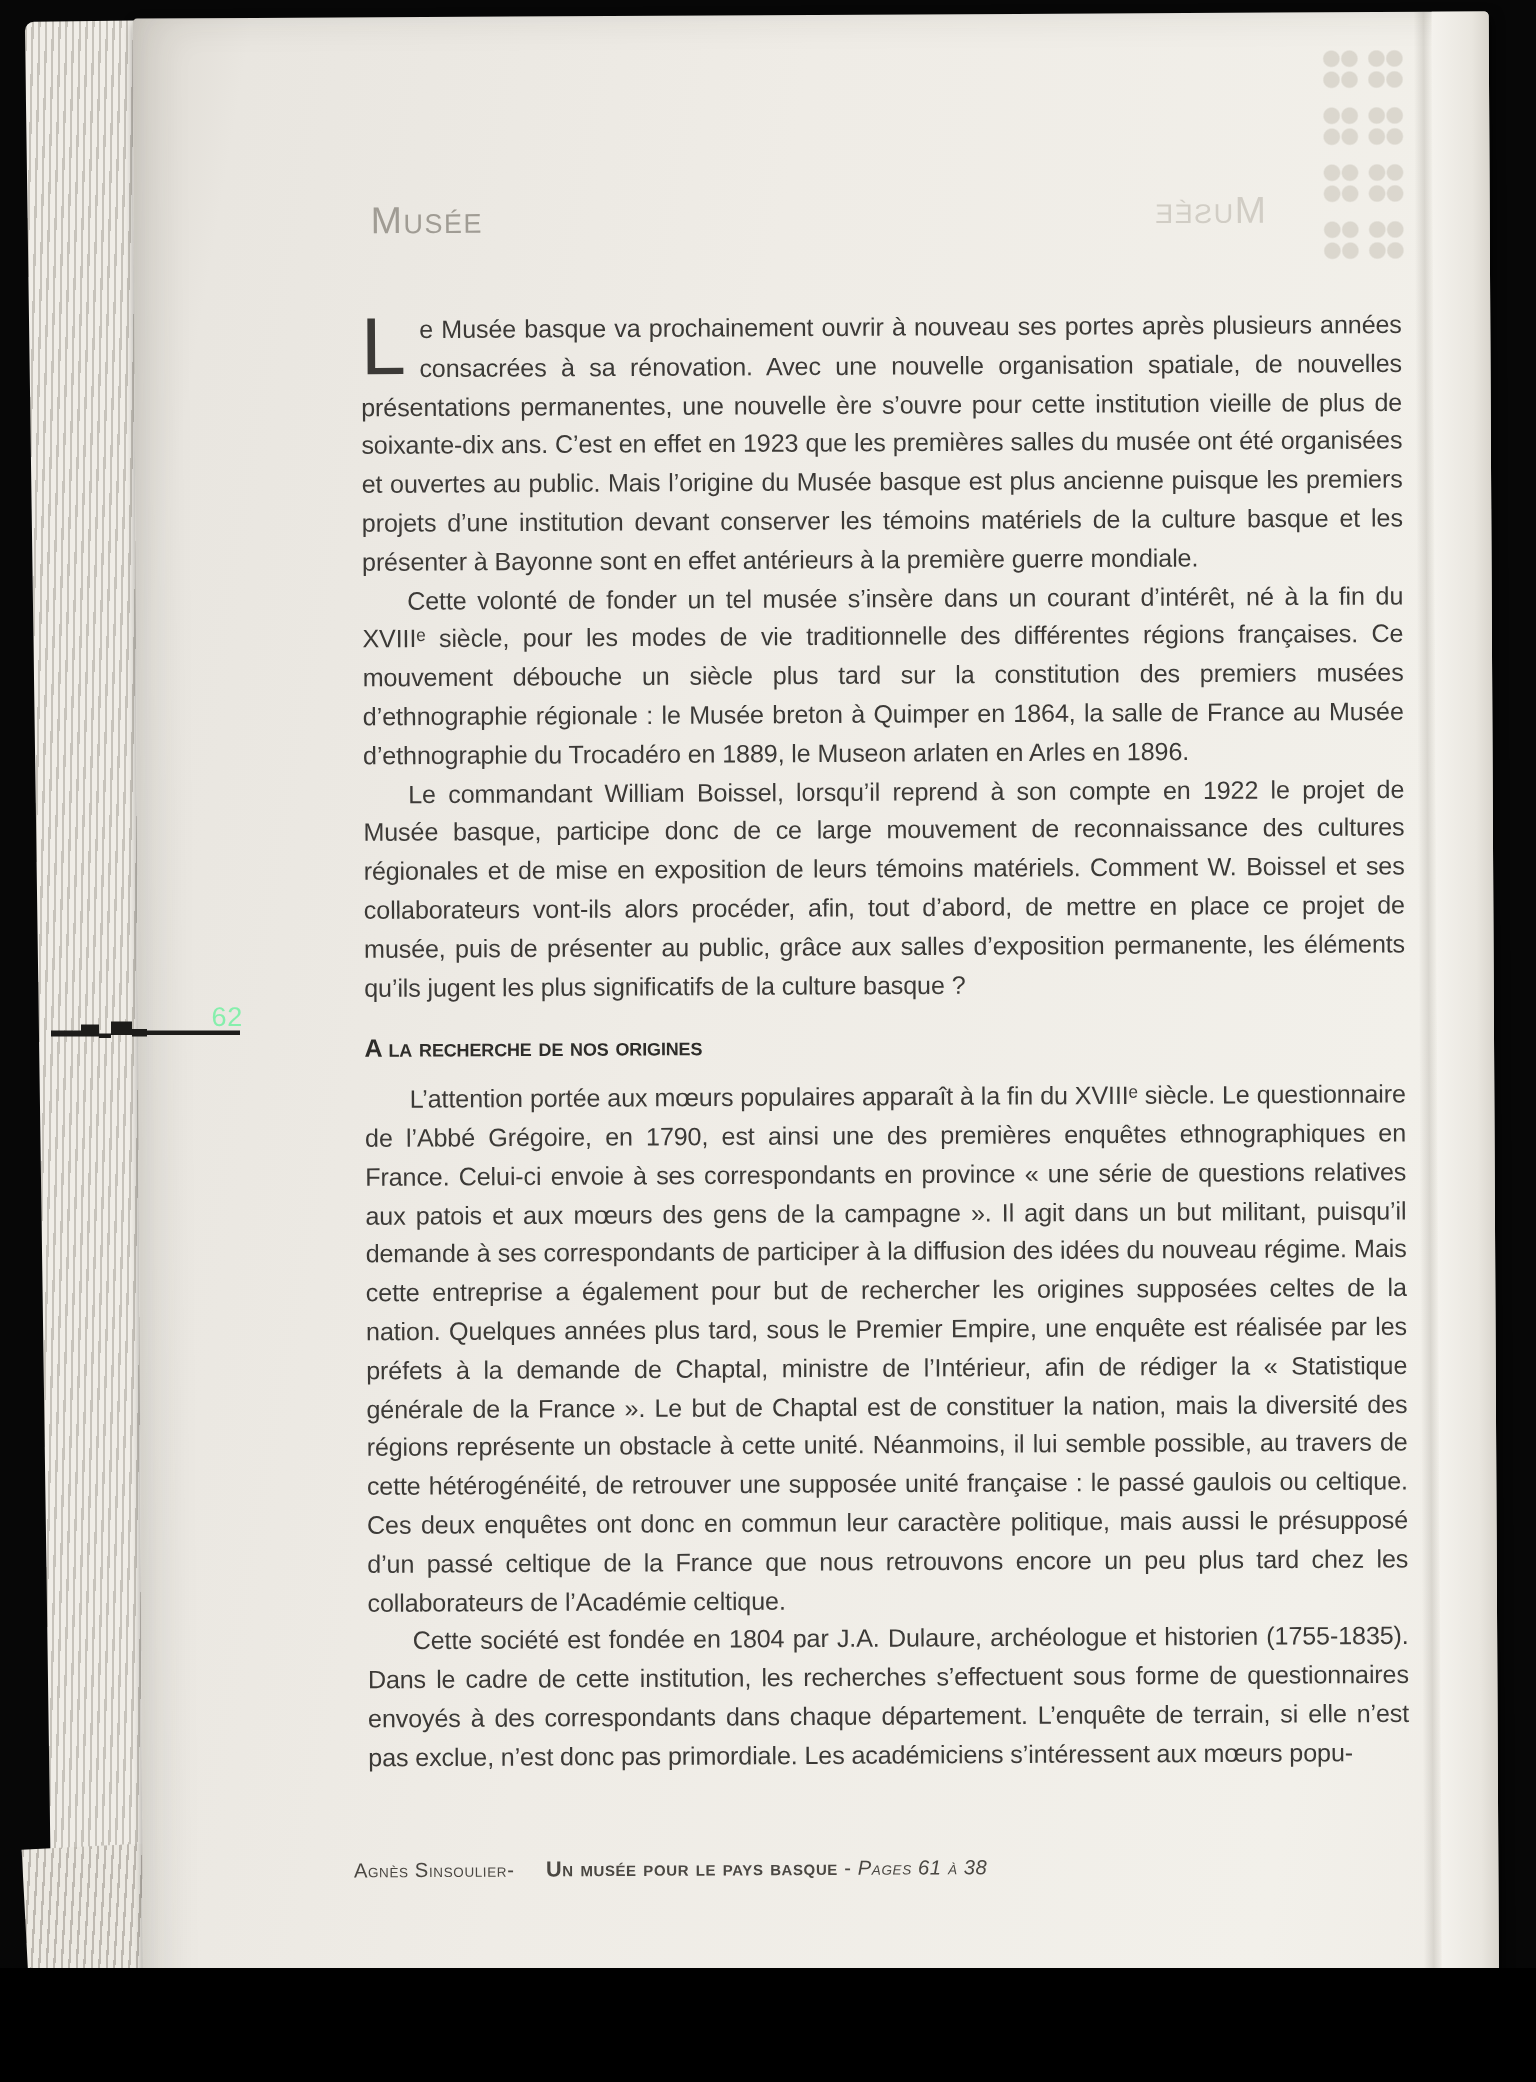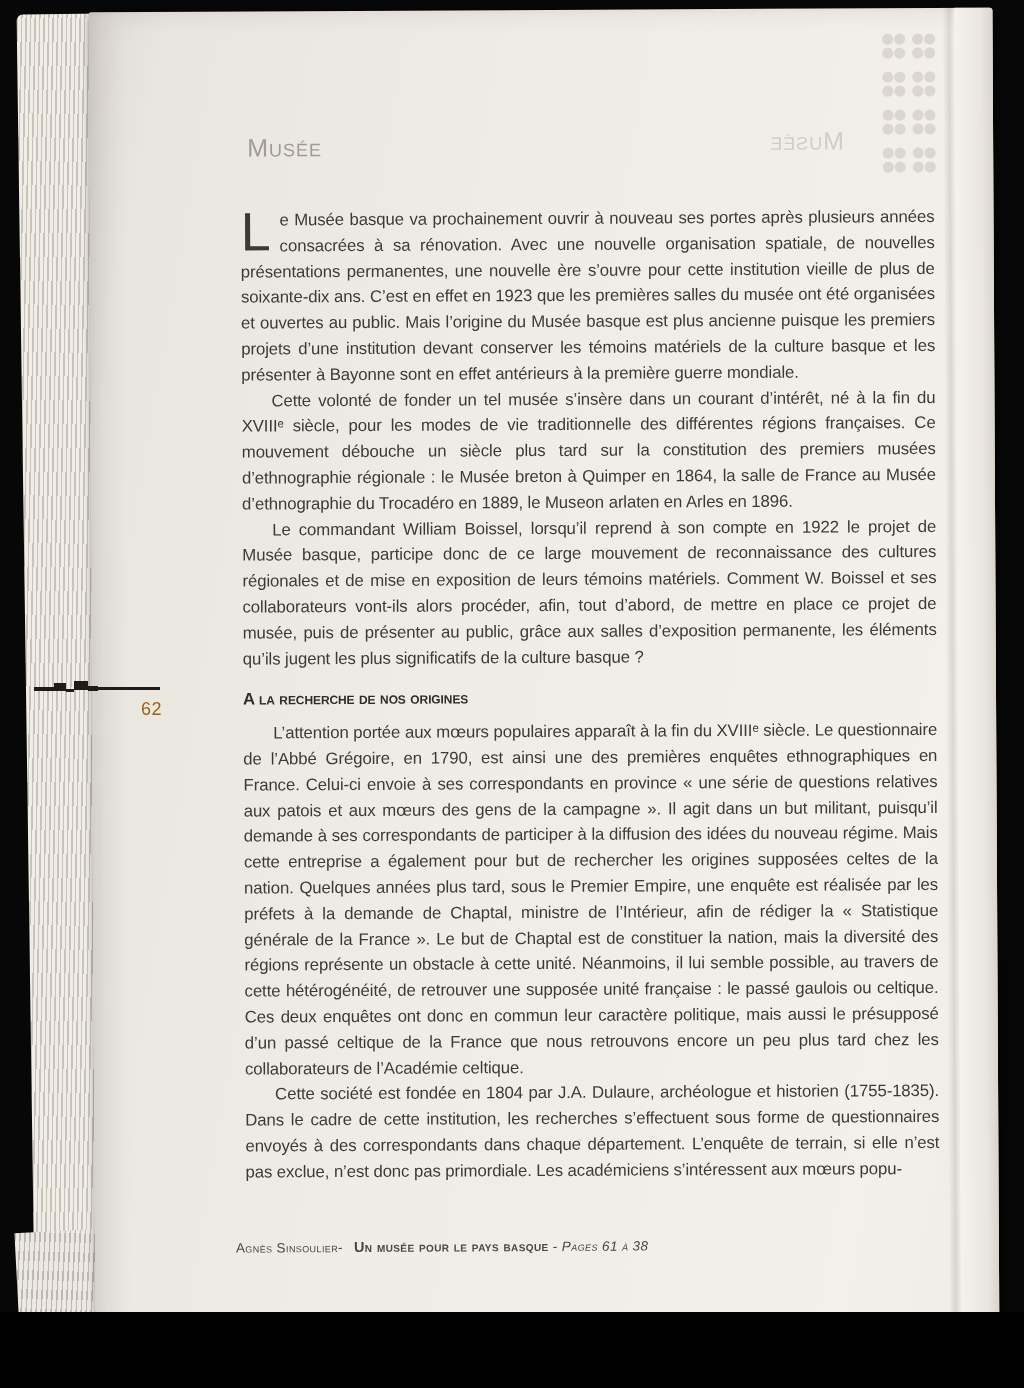--- a/index.html
+++ b/index.html
@@ -67,35 +67,35 @@
   }
   .sec-heading{
     margin:15px 0 8px 0 !important;text-align:left !important;
     font-variant:small-caps;font-weight:700;font-size:23.5px;letter-spacing:0.6px;color:#2e2d2a;
   }
   
   .footer{
     position:absolute;left:141px;top:1228px;font-variant:small-caps;
     font-size:13.5px;letter-spacing:0.4px;color:#4a4742;white-space:nowrap;
   }
-  .footer .author{margin-right:11px;}
+  .footer .author{margin-right:21px;}
   .footer .title{font-weight:700;font-size:14.5px;}
   .footer .pages{font-style:italic;}
   
   .marks{position:absolute;left:34px;top:678px;width:128px;height:20px;z-index:3;}
   .marks i{position:absolute;background:#1d1c1a;display:block;}
   .m1{left:0;top:9px;width:20px;height:4px;}
   .m2{left:20px;top:5px;width:12px;height:8px;}
   .m3{left:32px;top:11px;width:8px;height:3px;}
   .m4{left:40px;top:3px;width:14px;height:9px;}
   .m5{left:54px;top:8px;width:10px;height:5px;}
   .m6{left:64px;top:9px;width:62px;height:3px;}
   .pagenum{
-    position:absolute;left:141px;top:699px;z-index:3;
-    font-size:18px;color:#a16207;letter-spacing:0.5px;
+    position:absolute;left:141px;top:668px;z-index:3;
+    font-size:18px;color:#86efac;letter-spacing:0.5px;
   }
 </style>
 </head>
 <body>
 
 <div class="canvas">
 
   <div class="stack-left"></div>
   <div class="stack-corner"></div>
   <div class="stack-bottom"></div>

